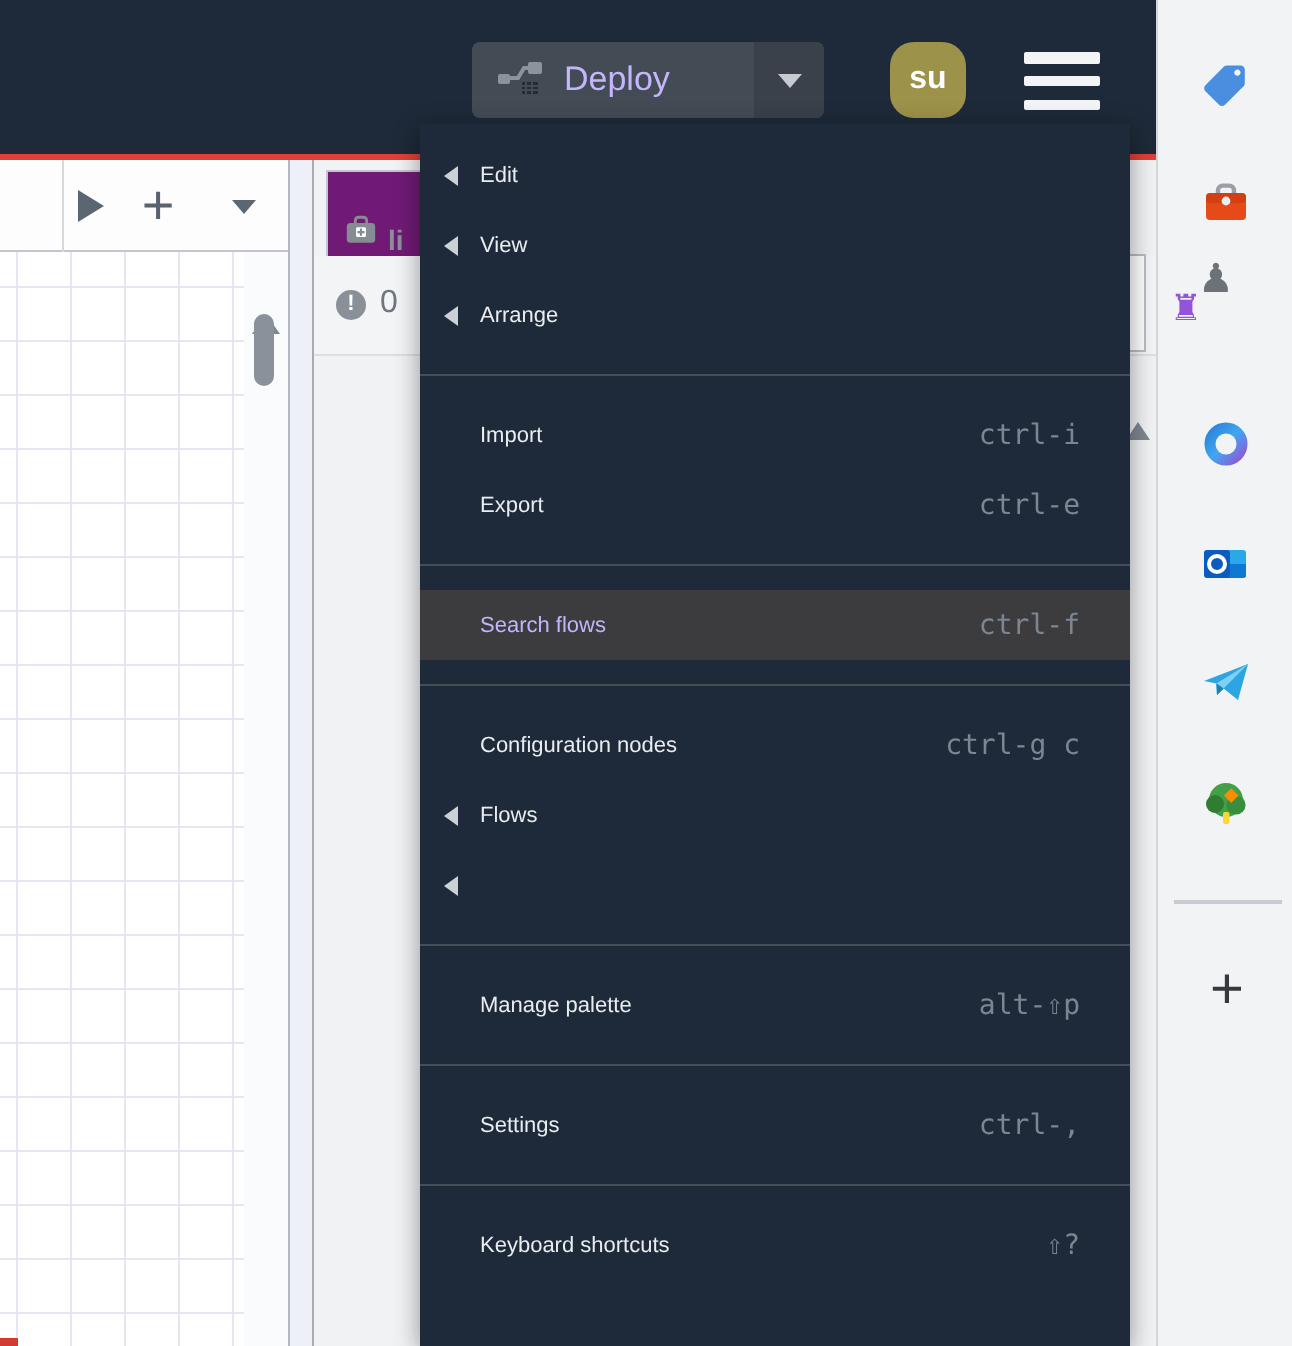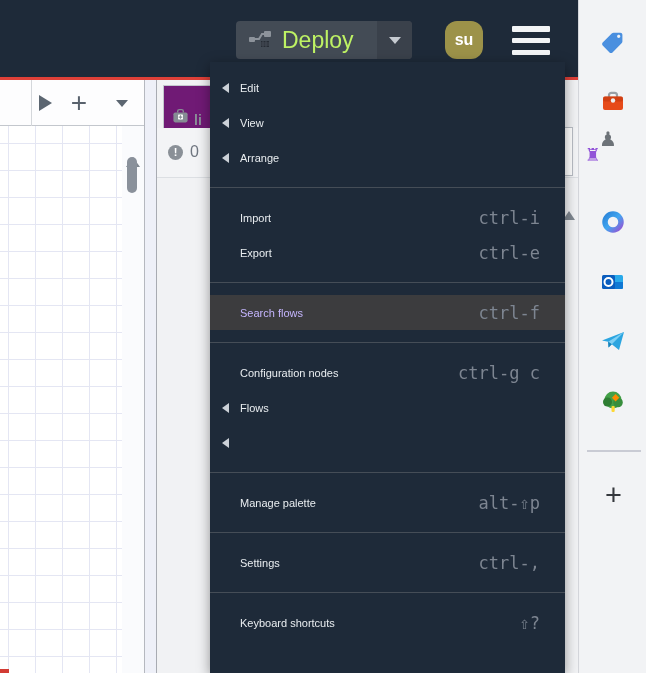--- a/index.html
+++ b/index.html
@@ -7,21 +7,21 @@
   body { font-family:"Liberation Sans", sans-serif; position:relative; background:#fff; }
   .abs { position:absolute; }
 
   
   .header { left:0; top:0; width:578px; height:77px; background:#1e2a39; }
   .red-line { left:0; top:77px; width:578px; height:3px; background:#df4038; }
 
   .deploy-btn { left:236px; top:21px; width:176px; height:38px; background:#434b55;
     border-radius:4px; display:flex; align-items:center; cursor:pointer; }
   .deploy-main { flex:1; display:flex; align-items:center; gap:10px; padding-left:12px; }
-  .deploy-label { color:#bef264; font-size:23px; }
+  .deploy-label { color:#c4b5fd; font-size:17px; }
   .deploy-caret-seg { width:35px; height:38px; background:#3a414b; border-radius:0 4px 4px 0;
     display:flex; align-items:center; justify-content:center; }
   .caret-down { width:0; height:0; border-left:6px solid transparent; border-right:6px solid transparent;
     border-top:7px solid #c6cbd1; }
 
   .avatar { left:445px; top:21px; width:38px; height:38px; background:#9c9249; border-radius:12px;
     color:#fff; font-size:16px; font-weight:600; display:flex; align-items:center; justify-content:center; cursor:pointer; }
 
   .hamburger { left:512px; top:26px; width:38px; height:29px; display:flex; flex-direction:column;
     justify-content:space-between; cursor:pointer; }
@@ -74,21 +74,21 @@
   
   .menu-panel { left:210px; top:62px; width:355px; height:611px; background:#1e2a39;
     box-shadow:0 3px 12px rgba(0,0,0,.4); padding-top:8px; z-index:10; overflow:hidden; }
   .menu-item { height:35px; display:flex; align-items:center; cursor:pointer; }
   .menu-item.highlighted { background:#3c3c3e; }
   .mi-arrow { width:30px; padding-left:12px; display:flex; align-items:center; }
   .mi-arrow.has-sub::before { content:""; width:0; height:0; border-top:5px solid transparent;
     border-bottom:5px solid transparent; border-right:7px solid #ccd1d8; }
   .mi-label { flex:1; color:#e9edf0; font-size:11px; }
   .menu-item.highlighted .mi-label { color:#c4b5fd; }
-  .mi-shortcut { padding-right:25px; color:#7d8591; font-size:17px;
+  .mi-shortcut { padding-right:25px; color:#7d8591; font-size:14px;
     font-family:"DejaVu Sans Mono", monospace; }
   .menu-sep { height:0; border-top:1px solid #454d57; margin:12px 0; }
 
   
   .tabstrip { left:578px; top:0; width:68px; height:673px; background:#f2f3f5; border-left:1px solid #d4d6db; }
   .fav-btn { position:absolute; left:21px; width:26px; height:26px; cursor:pointer; }
   .fav-btn svg { display:block; }
   .chess-wrap { position:relative; width:26px; height:26px; font-family:"DejaVu Sans", sans-serif; }
   .chess-pawn { position:absolute; left:-1px; bottom:-3px; font-size:20px; color:#6d7278; }
   .chess-rook { position:absolute; right:-1px; top:-4px; font-size:18px; color:#9254d8; }

